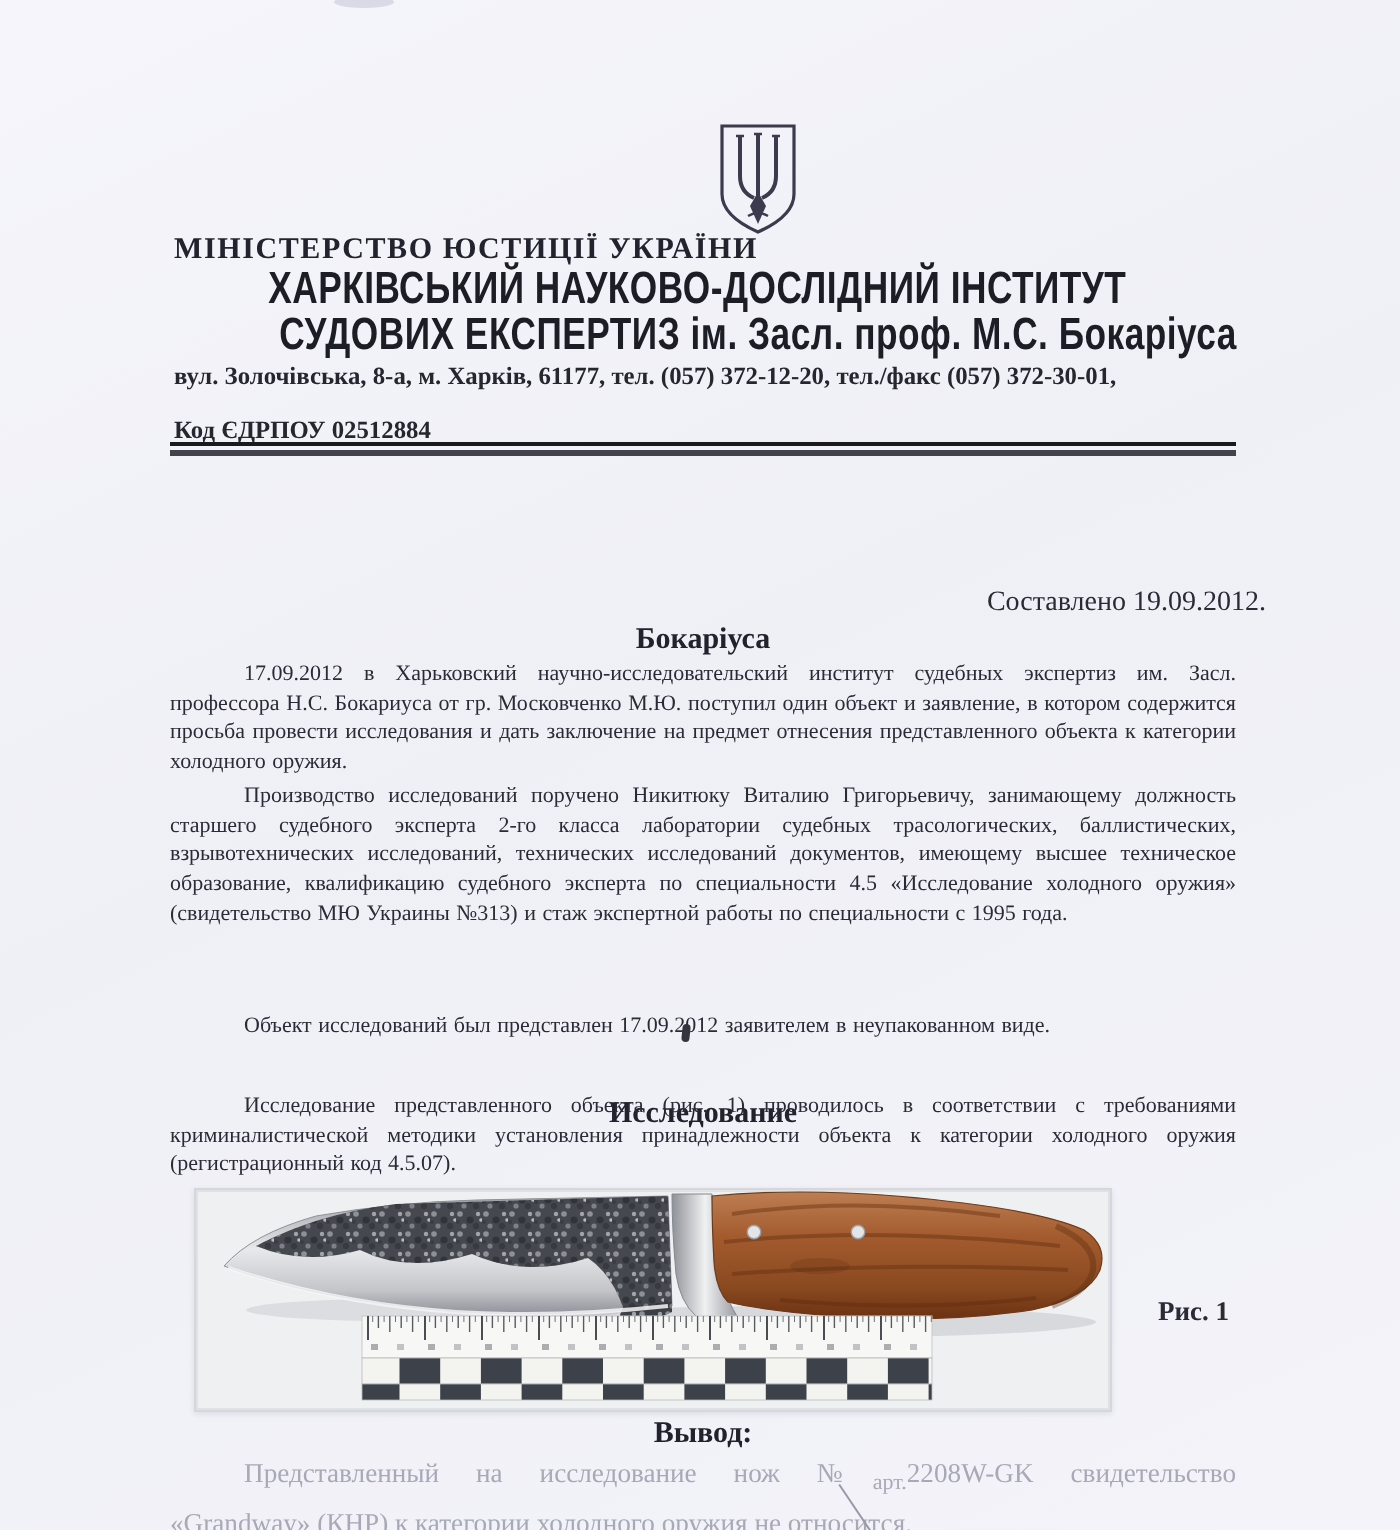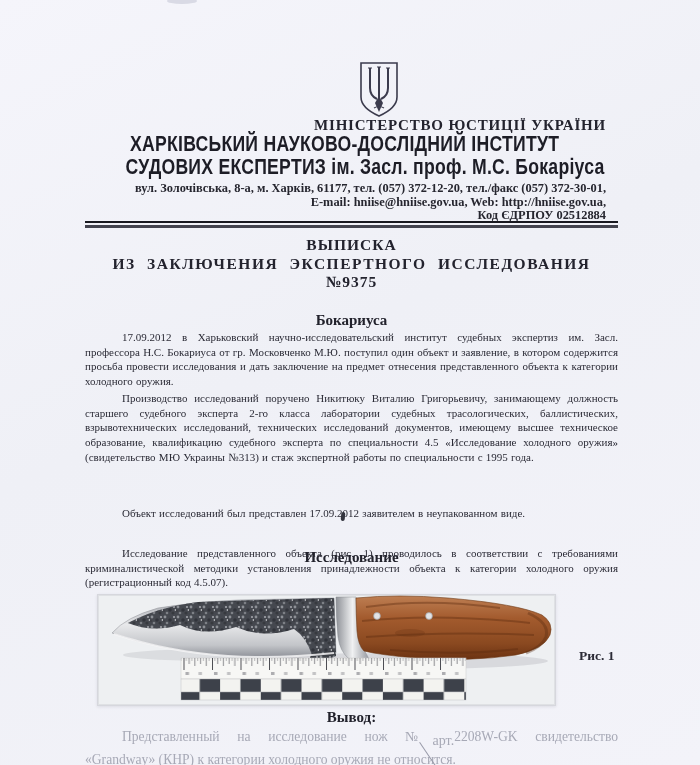--- a/index.html
+++ b/index.html
@@ -7,21 +7,21 @@
   body { font-family:"Liberation Serif","DejaVu Serif",serif; }
   .page {
     position:relative; width:700px; height:765px; overflow:hidden;
     background:linear-gradient(155deg,#f5f5fb 0%,#eff0f6 45%,#f3f3f9 100%);
     color:#2b2b36;
   }
   .smudge-top { position:absolute; left:167px; top:-2px; width:30px; height:6px;
     background:#d4d5e0; border-radius:50%; opacity:.85; }
   
   .emblem { position:absolute; left:358px; top:61px; }
-  .center-line { position:absolute; left:73px; width:533px; text-align:right; white-space:nowrap; }
+  .center-line { position:absolute; left:87px; width:533px; text-align:left; white-space:nowrap; }
   .ministry { top:117px; font-weight:bold; font-size:15px; letter-spacing:.8px; color:#23232e; }
   .inst { font-family:"Liberation Sans","DejaVu Sans",sans-serif; font-weight:bold;
     font-size:21.5px; color:#1d1d26; letter-spacing:.3px; }
   .inst > span { display:inline-block; transform:scaleX(.82) scaleY(1.05); transform-origin:center; white-space:nowrap; }
   .inst1 { top:132px; } .inst2 { top:155px; }
   .addr { font-weight:bold; font-size:12.4px; color:#26262f; }
   .addr1 { top:181px; } .addr2 { top:195px; } .addr3 { top:208px; }
   .rule { position:absolute; left:85px; top:221px; width:533px; height:7px;
     border-top:2px solid #191920; border-bottom:3px solid #43434e;
     background:linear-gradient(#f1f1f7,#f1f1f7); }
@@ -42,21 +42,21 @@
     background:#33343e; border-radius:2px; transform:rotate(6deg); }
   .p-research { top:546px; }
   
   .photo { position:absolute; left:97px; top:594px; width:459px; height:112px;
     border:1px solid #d6d7dd; box-shadow:0 1px 3px rgba(40,40,60,.10); background:#edeff1; }
   .fig-caption { position:absolute; left:579px; top:648px; font-size:13.5px; color:#2b2b36;font-weight:bold; }
   
   .concl { position:absolute; left:85px; top:727px; width:533px;
     font-size:13.6px; line-height:19px; color:#a7a9b6; }
   .concl-l1 { text-align:justify; text-align-last:justify; text-indent:37px; white-space:nowrap; }
-  .concl-l1 sub { font-size:14px; }
+  .concl-l1 sub { font-size:11px; }
   .concl-l2 { text-align:left; }
   .pen-artifact { position:absolute; left:420px; top:742px; width:32px; height:0;
     border-top:1.3px solid #989aa8; transform:rotate(56deg); transform-origin:left top; }
 </style>
 </head>
 <body>
 
 <div class="page">
 
   <div class="smudge-top"></div>
@@ -73,31 +73,26 @@
         <path d="M10 7 H14 M28 7 H32 M19 6 H23"></path>
         <path d="M16 47 Q21 44 26 47"></path>
       </g>
       <path d="M21 35 L17 42 L21 51 L25 42 Z" fill="#3b3b4d"></path>
     </svg>
   </div>
   <div class="center-line ministry">МІНІСТЕРСТВО ЮСТИЦІЇ УКРАЇНИ</div>
   <div class="center-line inst inst1"><span>ХАРКІВСЬКИЙ НАУКОВО-ДОСЛІДНИЙ ІНСТИТУТ</span></div>
   <div class="center-line inst inst2"><span>СУДОВИХ ЕКСПЕРТИЗ ім. Засл. проф. М.С. Бокаріуса</span></div>
   <div class="center-line addr addr1">вул. Золочівська, 8-а, м. Харків, 61177, тел. (057) 372-12-20, тел./факс (057) 372-30-01,</div>
-  <div class="center-line addr addr2">E-mail: hniise@hniise.gov.ua, Web: http://hniise.gov.ua,</div>
   <div class="center-line addr addr3">Код ЄДРПОУ 02512884</div>
   <div class="rule"></div>
 
-  <div class="doc-title">
-    <div class="t1">ВЫПИСКА</div>
-    <div class="t2">ИЗ ЗАКЛЮЧЕНИЯ ЭКСПЕРТНОГО ИССЛЕДОВАНИЯ</div>
-    <div class="t3">№9375</div>
-  </div>
+  <div class="date-line">Составлено 19.09.2012.</div>
 
-  <div class="sec-head h-intro">Бокариуса</div>
+  <div class="sec-head h-intro">Бокаріуса</div>
   <div class="para p-intro1">17.09.2012 в Харьковский научно-исследовательский институт судебных экспертиз им. Засл. профессора Н.С. Бокариуса от гр. Московченко М.Ю. поступил один объект и заявление, в котором содержится просьба провести исследования и дать заключение на предмет отнесения представленного объекта к категории холодного оружия.</div>
   <div class="para p-intro2">Производство исследований поручено Никитюку Виталию Григорьевичу, занимающему должность старшего судебного эксперта 2-го класса лаборатории судебных трасологических, баллистических, взрывотехнических исследований, технических исследований документов, имеющему высшее техническое образование, квалификацию судебного эксперта по специальности 4.5 «Исследование холодного оружия» (свидетельство МЮ Украины №313) и стаж экспертной работы по специальности с 1995 года.</div>
   <div class="para p-intro3">Объект исследований был представлен 17.09.2012 заявителем в неупакованном виде.</div>
 
   <div class="artifact-mark"></div>
 
   <div class="sec-head h-research">Исследование</div>
   <div class="para p-research">Исследование представленного объекта (рис. 1) проводилось в соответствии с требованиями криминалистической методики установления принадлежности объекта к категории холодного оружия (регистрационный код 4.5.07).</div>
 
   <div class="photo">

